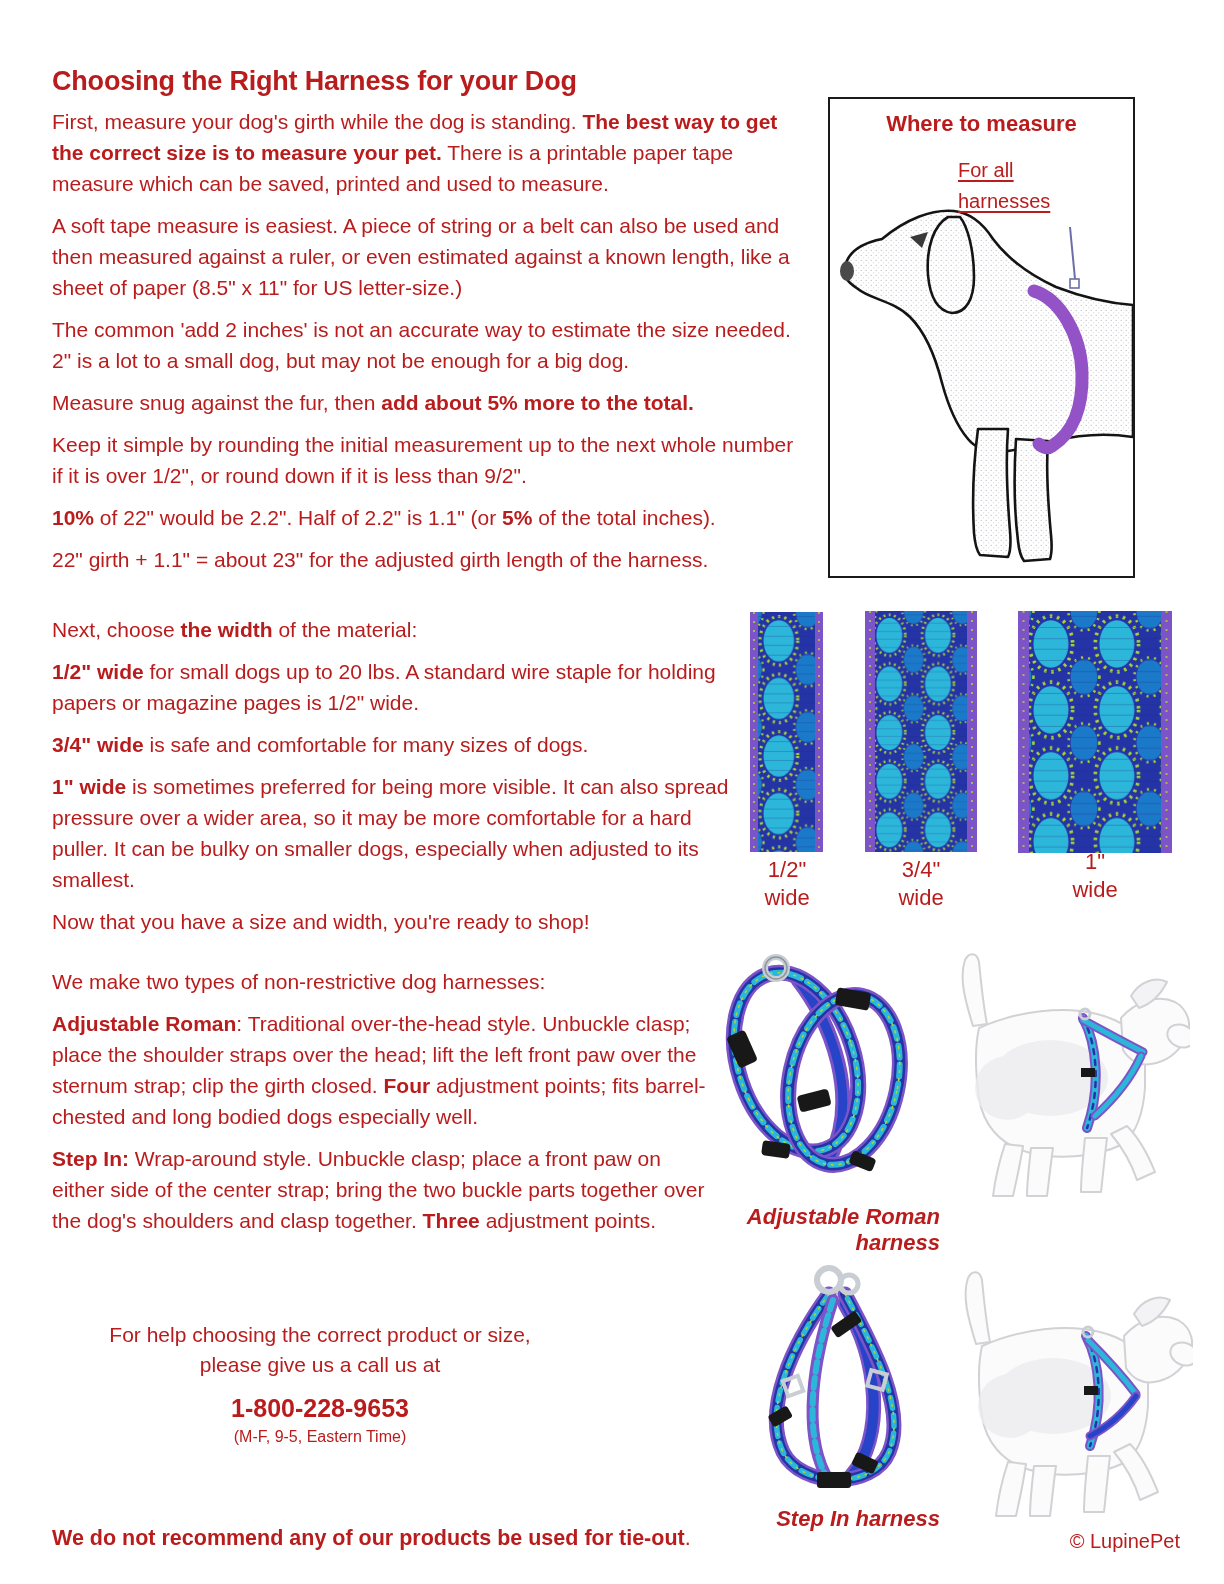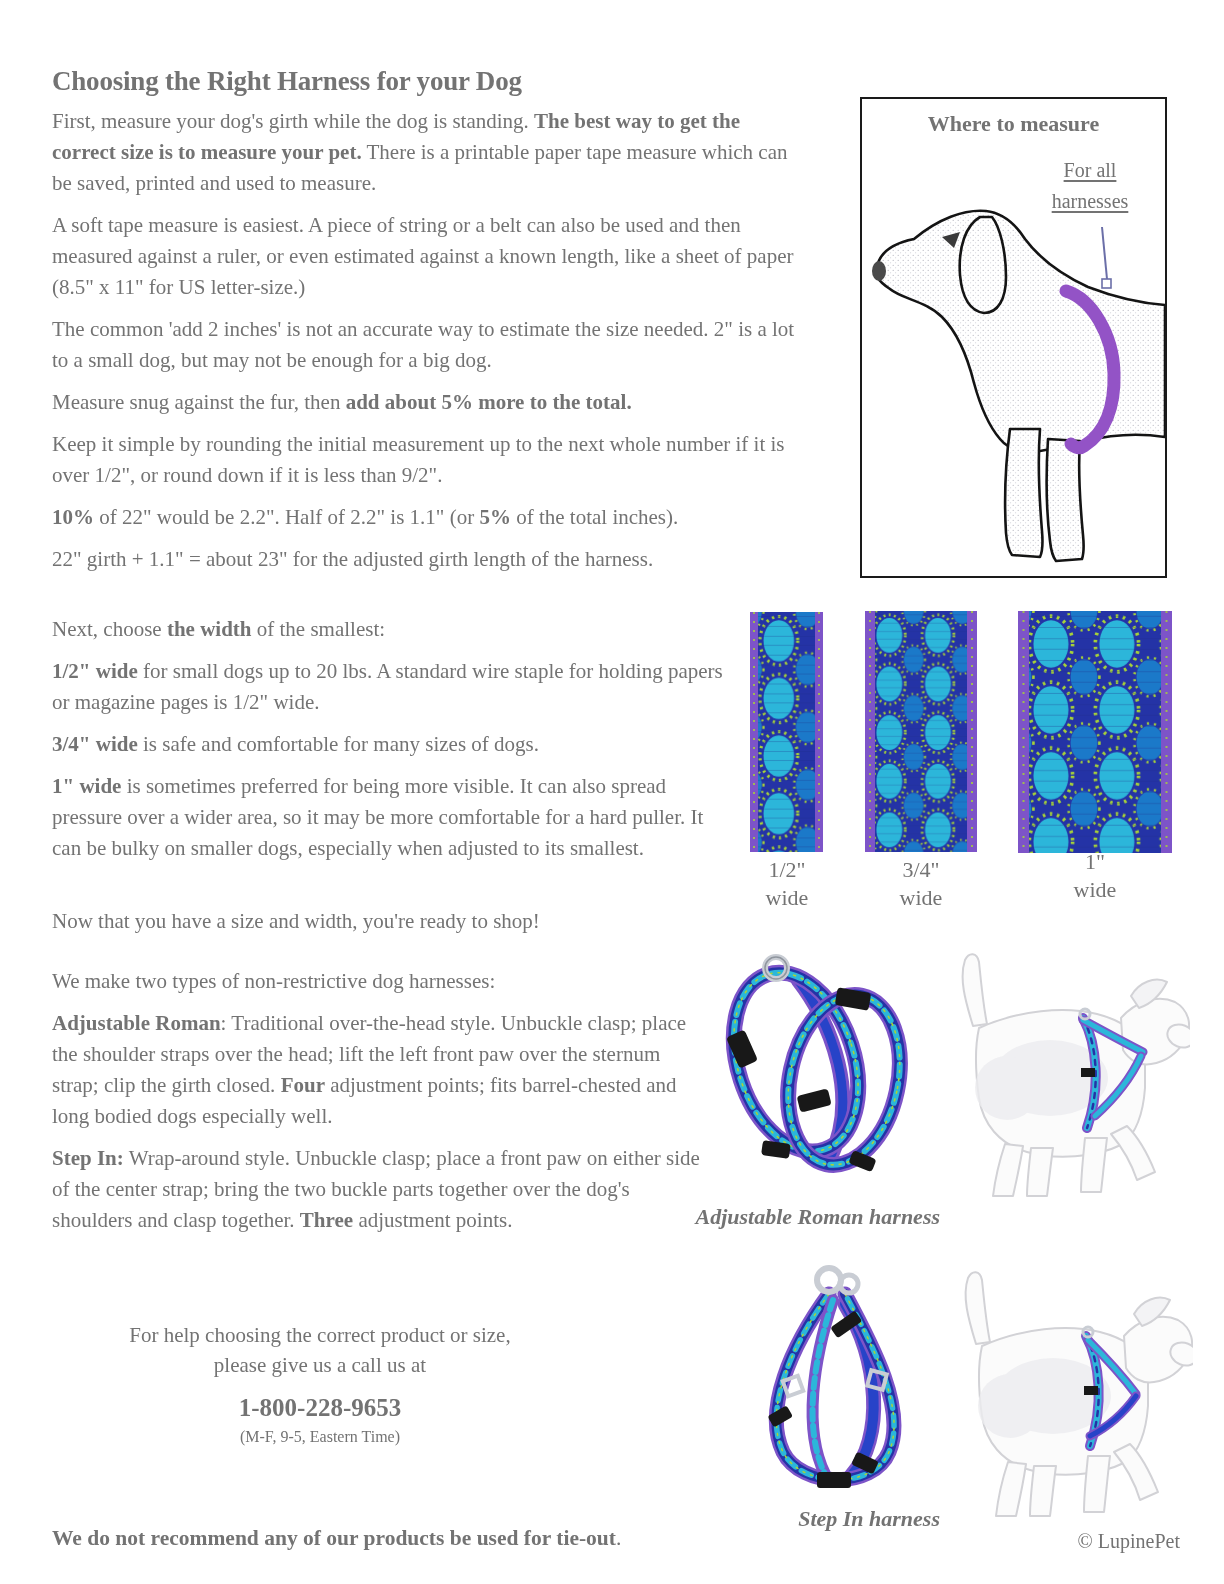--- a/index.html
+++ b/index.html
@@ -1,37 +1,37 @@
 <!DOCTYPE html>
 <html><head>
 <meta charset="utf-8">
 <style>
   html,body{margin:0;padding:0;background:#ffffff;}
   .page{position:relative;width:1224px;height:1584px;background:#fff;overflow:hidden;
-        font-family:Liberation Serif, serif;color:#737373;}
+        font-family:Liberation Sans, sans-serif;color:#b91c1c;}
   .abs{position:absolute;}
   p{margin:0 0 11px 0;font-size:21px;line-height:31px;}
   b{font-weight:700;}
   #title{left:52px;top:48px;font-size:27px;font-weight:700;letter-spacing:-0.2px;}
   #intro{left:52px;top:106px;width:748px;}
   #widthsec{left:52px;top:614px;width:678px;}
   #shopline{left:52px;top:906px;width:720px;font-size:21px;line-height:31px;}
   #typesec{left:52px;top:966px;width:654px;}
   #typesec p.sp{margin-top:6px;}
   #help{left:60px;top:1320px;width:520px;text-align:center;}
   #help .l{font-size:21px;line-height:30px;}
   #help .phone{font-size:25px;font-weight:700;margin-top:13px;line-height:30px;}
   #help .hours{font-size:16px;line-height:28px;}
   #footer{left:52px;top:1526px;font-size:21.5px;}
   #footer b{font-weight:700;}
   #copyright{left:1036px;top:1530px;width:144px;font-size:20px;text-align:right;}
 
-  #measurebox{left:860px;top:97px;width:307px;height:481px;border:2px solid #1a1a1a;box-sizing:border-box;}
+  #measurebox{left:828px;top:97px;width:307px;height:481px;border:2px solid #1a1a1a;box-sizing:border-box;}
   #mb-title{position:absolute;left:0;top:12px;width:100%;text-align:center;font-size:22px;font-weight:700;}
-  #mb-label{position:absolute;left:128px;top:56px;width:200px;text-align:center;font-size:20px;line-height:31px;}
+  #mb-label{position:absolute;left:128px;top:56px;width:200px;font-size:20px;line-height:31px;}
   #mb-label span{text-decoration:underline;text-underline-offset:3px;}
   #mb-dog{position:absolute;left:0;top:0;}
 
   .swlabel{position:absolute;text-align:center;font-size:22px;line-height:28px;}
   #swl1{left:740px;top:856px;width:94px;}
   #swl2{left:858px;top:856px;width:126px;}
   #swl3{left:1008px;top:848px;width:174px;}
 
   .caption{position:absolute;text-align:right;font-size:22px;font-weight:700;font-style:italic;}
   #capRoman{left:682px;top:1204px;width:258px;}
@@ -48,21 +48,21 @@
     <p><span>First, measure your dog's girth while the dog is standing. </span><b>The best way to get the correct size is to measure your pet.</b><span> There is a printable paper tape measure which can be saved, printed and used to measure.</span></p>
     <p><span>A soft tape measure is easiest. A piece of string or a belt can also be used and then measured against a ruler, or even estimated against a known length, like a sheet of paper (8.5" x 11" for US letter-size.)</span></p>
     <p><span>The common 'add 2 inches' is not an accurate way to estimate the size needed. 2" is a lot to a small dog, but may not be enough for a big dog.</span></p>
     <p><span>Measure snug against the fur, then </span><b>add about 5% more to the total.</b></p>
     <p><span>Keep it simple by rounding the initial measurement up to the next whole number if it is over 1/2", or round down if it is less than 9/2".</span></p>
     <p><b>10%</b><span> of 22" would be 2.2". Half of 2.2" is 1.1" (or </span><b>5%</b><span> of the total inches).</span></p>
     <p><span>22" girth + 1.1" = about 23" for the adjusted girth length of the harness.</span></p>
   </div>
 
   <div class="abs" id="widthsec">
-    <p><span>Next, choose </span><b>the width</b><span> of the smallest:</span></p>
+    <p><span>Next, choose </span><b>the width</b><span> of the material:</span></p>
     <p><b>1/2" wide</b><span> for small dogs up to 20 lbs. A standard wire staple for holding papers or magazine pages is 1/2" wide.</span></p>
     <p><b>3/4" wide</b><span> is safe and comfortable for many sizes of dogs.</span></p>
     <p><b>1" wide</b><span> is sometimes preferred for being more visible. It can also spread pressure over a wider area, so it may be more comfortable for a hard puller. It can be bulky on smaller dogs, especially when adjusted to its smallest.</span></p>
   </div>
 
   <div class="abs" id="shopline">Now that you have a size and width, you're ready to shop!</div>
 
   <div class="abs" id="typesec">
     <p><span>We make two types of non-restrictive dog harnesses:</span></p>
     <p><b>Adjustable Roman</b><span>: Traditional over-the-head style. Unbuckle clasp; place the shoulder straps over the head; lift the left front paw over the sternum strap; clip the girth closed. </span><b>Four</b><span> adjustment points; fits barrel-chested and long bodied dogs especially well.</span></p>

